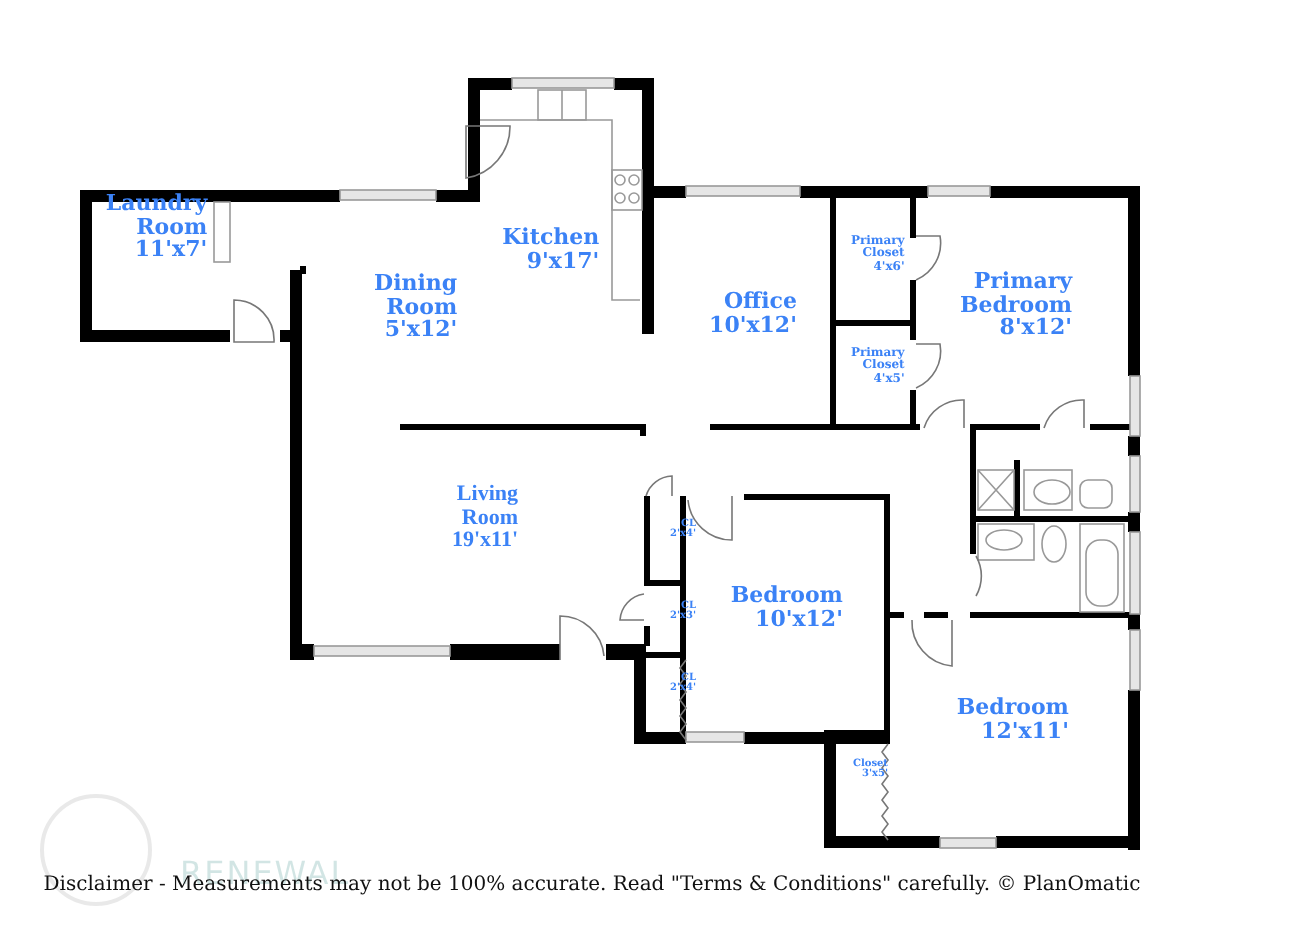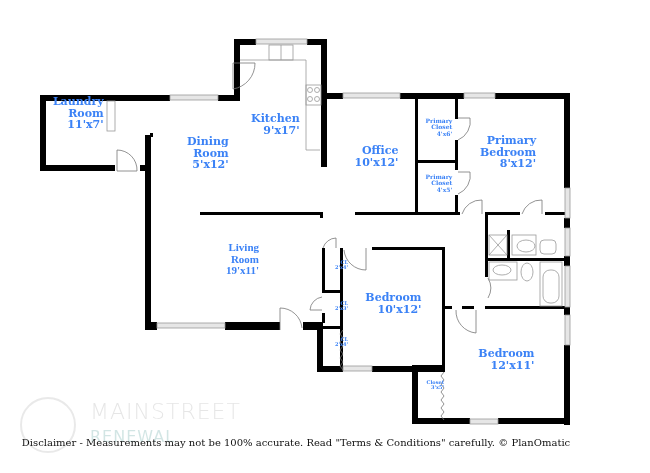--- a/index.html
+++ b/index.html
@@ -214,17 +214,16 @@
   <span class="dim">12'x11'</span>
 </div>
 
 <div class="room-label tiny" style="left:429px; top:380px;">
   <span class="name">Closet</span>
   <span class="dim">3'x5'</span>
 </div>
 
 <div class="logo">
   <div class="ring"></div>
-  <div class="brand1">MAINSTREET</div>
   <div class="brand2">RENEWAL</div>
 </div>
 
 <div class="disclaimer">Disclaimer - Measurements may not be 100% accurate. Read "Terms &amp; Conditions" carefully. © PlanOmatic</div>
 
 </body></html>

